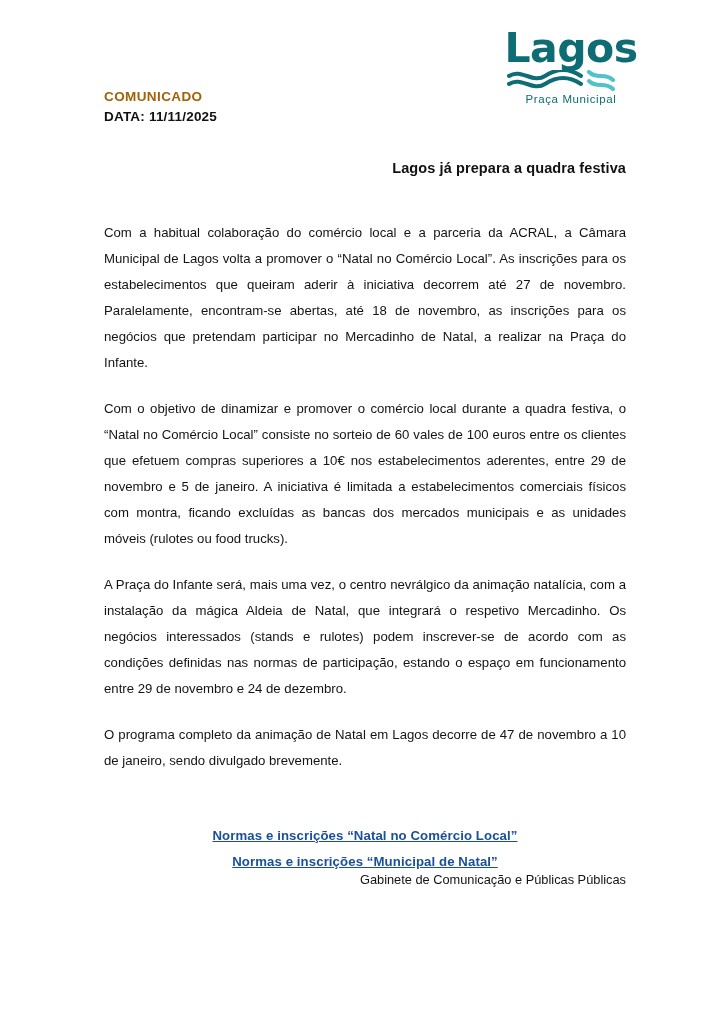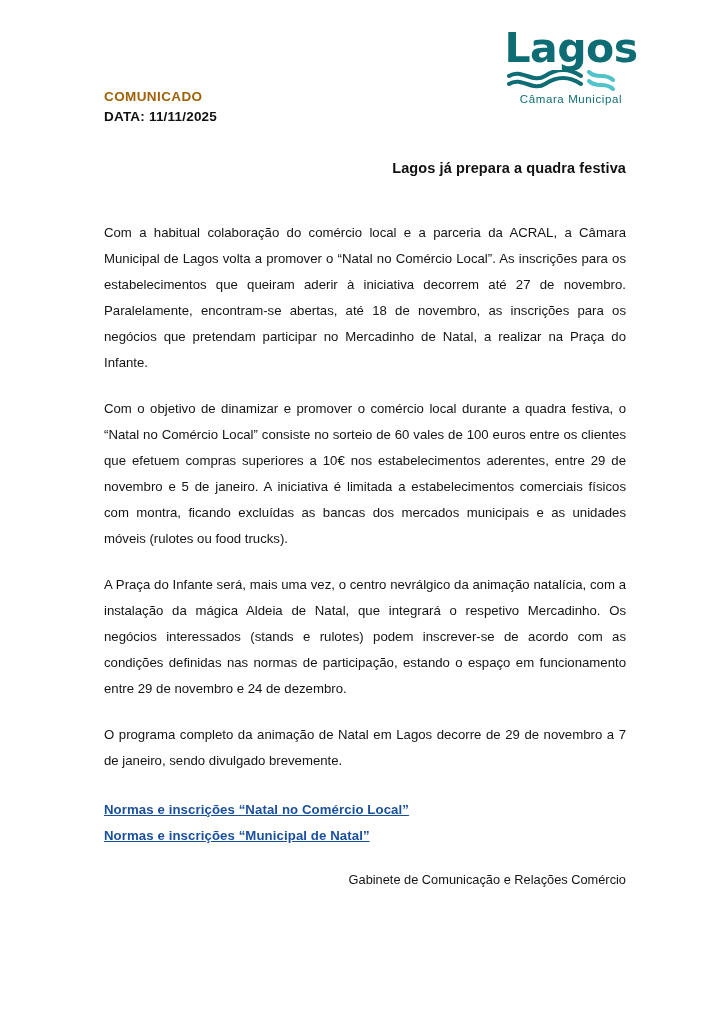--- a/index.html
+++ b/index.html
@@ -104,21 +104,22 @@
     line-height: 1.97;
     text-align: justify;
     text-justify: inter-word;
     margin: 0 0 2px 0;
     color: #141414;
     hyphens: none;
   }
   p.para + p.para { margin-top: 20px; }
 
   .links {
-    margin-top: 23px;
+    margin-top: 49px;
+    text-align: center;
   }
   .link-line {
     display: block;
     font-size: 13.2px;
     line-height: 2.0;
     color: #1a4f9c;
     text-decoration: underline;
     font-weight: 600;
     letter-spacing: 0.1px;
   }
@@ -143,41 +144,41 @@
     <div class="logo">
       <div class="logo-word">Lagos</div>
       <div class="logo-waves">
         <svg width="132" height="22" viewBox="0 0 132 22" aria-hidden="true">
           <path d="M4 6 C16 -2, 28 14, 40 6 S64 -2, 76 6" fill="none" stroke="#0e6d74" stroke-width="4" stroke-linecap="round"></path>
           <path d="M4 14 C16 6, 28 22, 40 14 S64 6, 76 14" fill="none" stroke="#0e6d74" stroke-width="4" stroke-linecap="round"></path>
           <path d="M84 2 C92 10, 100 2, 108 10" fill="none" stroke="#4fc3c9" stroke-width="4" stroke-linecap="round"></path>
           <path d="M84 11 C92 19, 100 11, 108 19" fill="none" stroke="#4fc3c9" stroke-width="4" stroke-linecap="round"></path>
         </svg>
       </div>
-      <div class="logo-sub">Câmara Municipal</div>
+      <div class="logo-sub">Praça Municipal</div>
     </div>
 
     <div class="comunicado-block">
       <div class="comunicado-title">COMUNICADO</div>
       <div class="comunicado-date">DATA: 11/11/2025</div>
     </div>
 
   </div>
 
   <div class="content">
 
     <div class="doc-title">Lagos já prepara a quadra festiva</div>
 
     <p class="para">Com a habitual colaboração do comércio local e a parceria da ACRAL, a Câmara Municipal de Lagos volta a promover o “Natal no Comércio Local”. As inscrições para os estabelecimentos que queiram aderir à iniciativa decorrem até 27 de novembro. Paralelamente, encontram-se abertas, até 18 de novembro, as inscrições para os negócios que pretendam participar no Mercadinho de Natal, a realizar na Praça do Infante.</p>
     <p class="para">Com o objetivo de dinamizar e promover o comércio local durante a quadra festiva, o “Natal no Comércio Local” consiste no sorteio de 60 vales de 100 euros entre os clientes que efetuem compras superiores a 10€ nos estabelecimentos aderentes, entre 29 de novembro e 5 de janeiro. A iniciativa é limitada a estabelecimentos comerciais físicos com montra, ficando excluídas as bancas dos mercados municipais e as unidades móveis (rulotes ou food trucks).</p>
     <p class="para">A Praça do Infante será, mais uma vez, o centro nevrálgico da animação natalícia, com a instalação da mágica Aldeia de Natal, que integrará o respetivo Mercadinho. Os negócios interessados (stands e rulotes) podem inscrever-se de acordo com as condições definidas nas normas de participação, estando o espaço em funcionamento entre 29 de novembro e 24 de dezembro.</p>
-    <p class="para">O programa completo da animação de Natal em Lagos decorre de 29 de novembro a 7 de janeiro, sendo divulgado brevemente.</p>
+    <p class="para">O programa completo da animação de Natal em Lagos decorre de 47 de novembro a 10 de janeiro, sendo divulgado brevemente.</p>
 
     <div class="links">
       <a class="link-line" href="#">Normas e inscrições “Natal no Comércio Local”</a>
       <a class="link-line" href="#">Normas e inscrições “Municipal de Natal”</a>
     </div>
 
   </div>
 
-  <div class="footer-sign">Gabinete de Comunicação e Relações Comércio</div>
+  <div class="footer-sign">Gabinete de Comunicação e Públicas Públicas</div>
 
 </div>
 
 </body></html>

